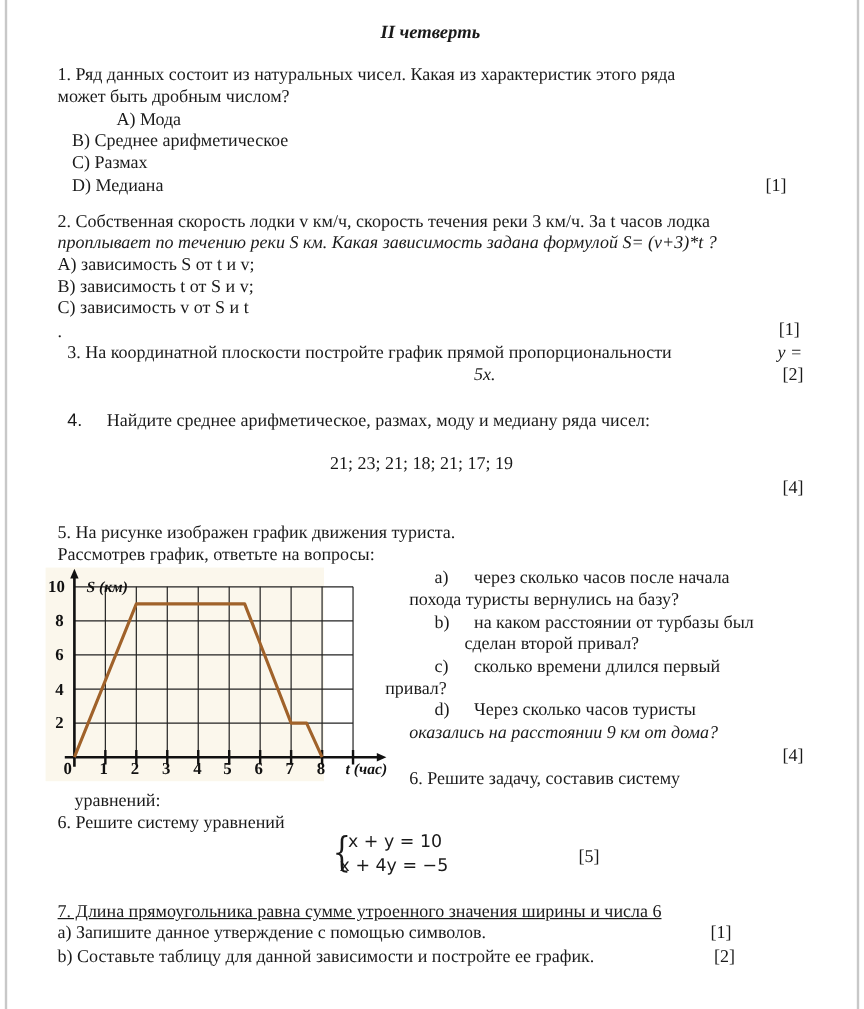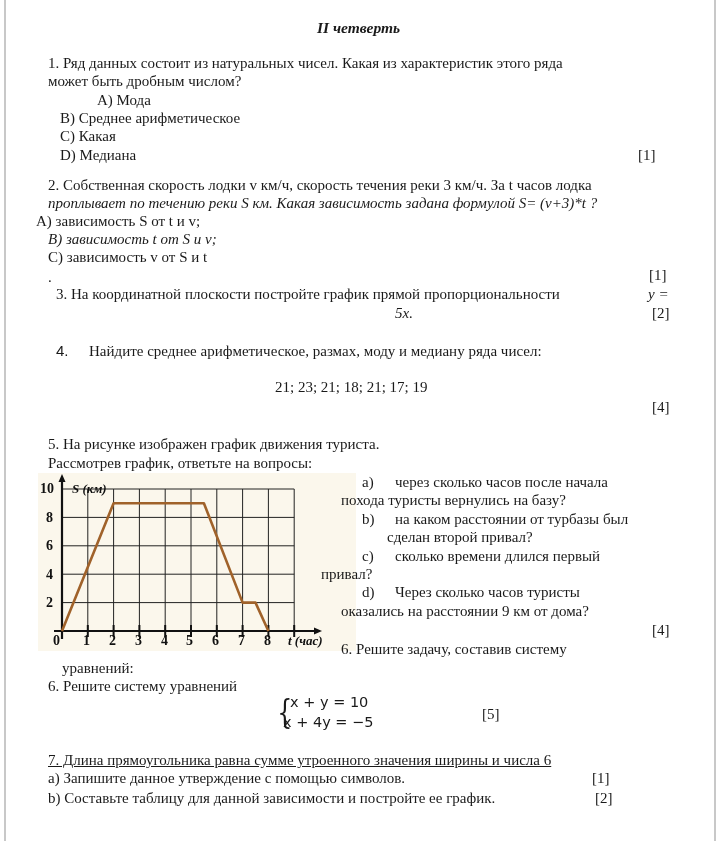--- a/index.html
+++ b/index.html
@@ -6,47 +6,47 @@
   body {
     width: 720px; height: 841px; background: #ffffff; position: relative; overflow: hidden;
     font-family: "Liberation Serif", serif; color: #1a1a1a; font-size: 15px;
   }
   .frame-left { position: absolute; left: 4px; top: 0; width: 2px; height: 841px; background: #c8c8c8; }
   .frame-right { position: absolute; left: 714px; top: 0; width: 2px; height: 841px; background: #c8c8c8; }
   .t { position: absolute; white-space: nowrap; line-height: 18px; }
   .title { font-weight: bold; font-size: 15.5px; }
   .mark { position: absolute; white-space: nowrap; line-height: 18px; }
   .it { font-style: italic; }
-  .chart-box { position: absolute; left: 38px; top: 473px; width: 318px; height: 178px; background: #fbf7ec; }
+  .chart-box { position: absolute; left: 38px; top: 473px; width: 232px; height: 178px; background: #fbf7ec; }
   .eq { font-family: "DejaVu Sans", sans-serif; font-size: 14.5px; }
   .brace { position: absolute; font-family: "DejaVu Serif", serif; font-size: 34px; line-height: 34px; transform: scaleX(0.7); }
 </style>
 </head>
 <body>
 
 <div class="frame-left"></div>
 <div class="frame-right"></div>
 
 <div class="t title" style="left:317px; top:19px;font-style:italic;">II четверть</div>
 
 <div>
   <div class="t" style="left:48px; top:54px;">1. Ряд данных состоит из натуральных чисел. Какая из характеристик этого ряда</div>
   <div class="t" style="left:48px; top:72px;">может быть дробным числом?</div>
   <div class="t" style="left:60px; top:91px;margin-left:37px;">A) Мода</div>
   <div class="t" style="left:60px; top:109px;">B) Среднее арифметическое</div>
-  <div class="t" style="left:60px; top:127px;">C) Какая</div>
+  <div class="t" style="left:60px; top:127px;">C) Размах</div>
   <div class="t" style="left:60px; top:146px;">D) Медиана</div>
   <div class="mark" style="left:638px; top:146px;">[1]</div>
 </div>
 
 <div>
   <div class="t" style="left:48px; top:176px;">2.   Собственная скорость лодки v км/ч, скорость течения реки 3 км/ч. За t часов лодка</div>
   <div class="t" style="left:48px; top:194px;font-style:italic;">проплывает по течению реки S км. Какая зависимость задана формулой   S= (v+3)*t ?</div>
-  <div class="t" style="left:36px; top:212px;">A) зависимость S от t и v;</div>
-  <div class="t" style="left:48px; top:230px;font-style:italic;">B) зависимость t от S и v;</div>
+  <div class="t" style="left:48px; top:212px;">A) зависимость S от t и v;</div>
+  <div class="t" style="left:48px; top:230px;">B) зависимость t от S и v;</div>
   <div class="t" style="left:48px; top:248px;">C) зависимость v от S и t</div>
   <div class="t" style="left:48px; top:268px;">.</div>
   <div class="mark" style="left:649px; top:266px;">[1]</div>
 </div>
 
 <div>
   <div class="t" style="left:56px; top:285px;">3.   На координатной плоскости постройте график прямой пропорциональности</div>
   <div class="t it" style="left:648px; top:285px;">y =</div>
   <div class="t it" style="left:395px; top:304px;">5x.</div>
   <div class="mark" style="left:652px; top:304px;">[2]</div>
@@ -133,21 +133,21 @@
   <div class="t" style="left:362px; top:510px;">b)</div>
   <div class="t" style="left:395px; top:510px;">на каком расстоянии от турбазы был</div>
   <div class="t" style="left:341px; top:528px;margin-left:46px;">сделан второй привал?</div>
 
   <div class="t" style="left:362px; top:547px;">c)</div>
   <div class="t" style="left:395px; top:547px;">сколько времени длился первый</div>
   <div class="t" style="left:321px; top:565px;">привал?</div>
 
   <div class="t" style="left:362px; top:583px;">d)</div>
   <div class="t" style="left:395px; top:583px;">Через сколько часов туристы</div>
-  <div class="t" style="left:341px; top:602px;">оказались на расстоянии 9 км от дома?</div>
+  <div class="t" style="left:341px; top:602px;font-style:italic;">оказались на расстоянии 9 км от дома?</div>
 
   <div class="mark" style="left:652px; top:621px;">[4]</div>
 </div>
 
 <div>
   <div class="t" style="left:341px; top:640px;">6. Решите задачу, составив систему</div>
   <div class="t" style="left:62px; top:659px;">уравнений:</div>
 </div>
 
 <div>

